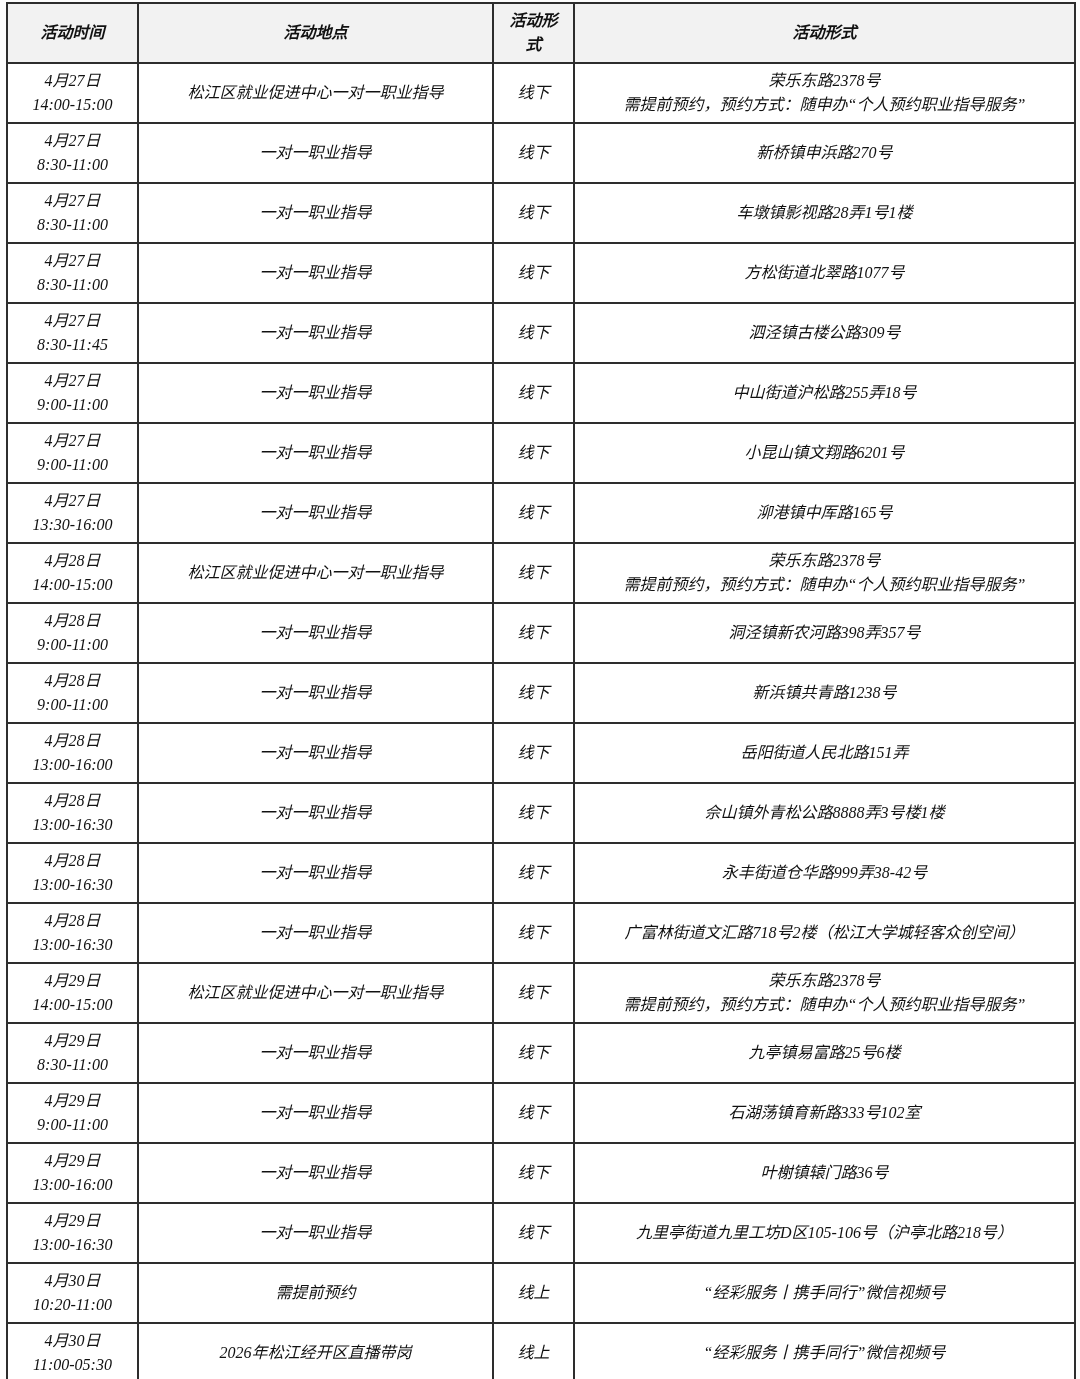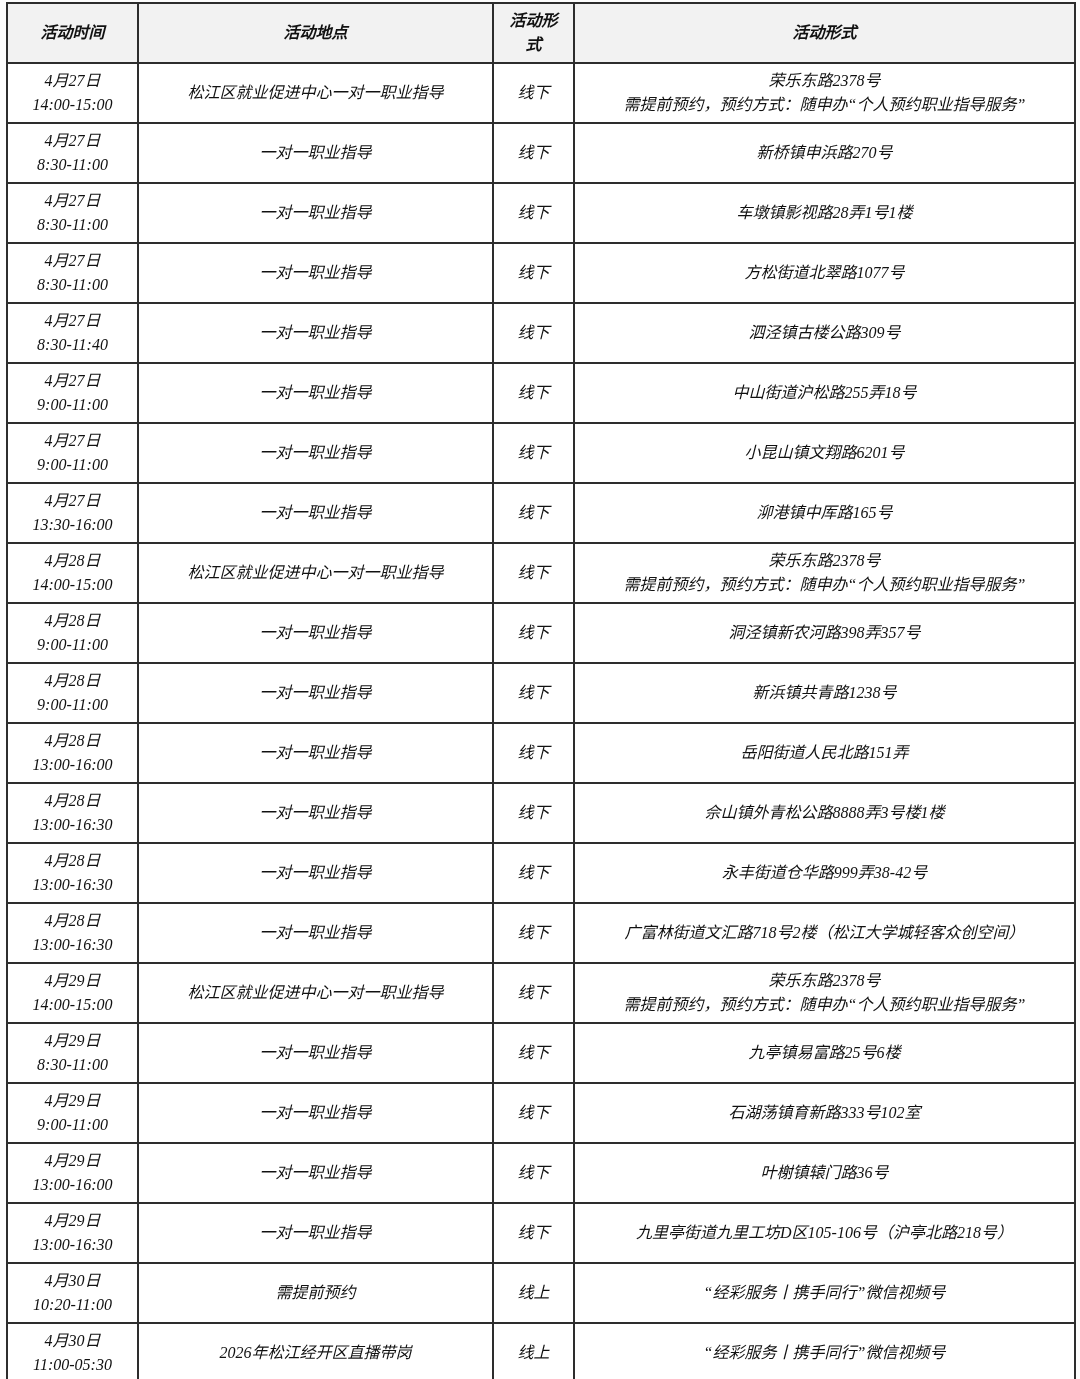--- a/index.html
+++ b/index.html
@@ -123,21 +123,21 @@
     <td>线下</td>
     <td>
       <span class="blk">方松街道北翠路1077号</span>
       <span class="blk"></span>
     </td>
   </tr>
 
   <tr>
     <td>
       <span class="blk">4月27日</span>
-      <span class="blk">8:30-11:40</span>
+      <span class="blk">8:30-11:45</span>
     </td>
     <td>一对一职业指导</td>
     <td>线下</td>
     <td>
       <span class="blk">泗泾镇古楼公路309号</span>
       <span class="blk"></span>
     </td>
   </tr>
 
   <tr>

